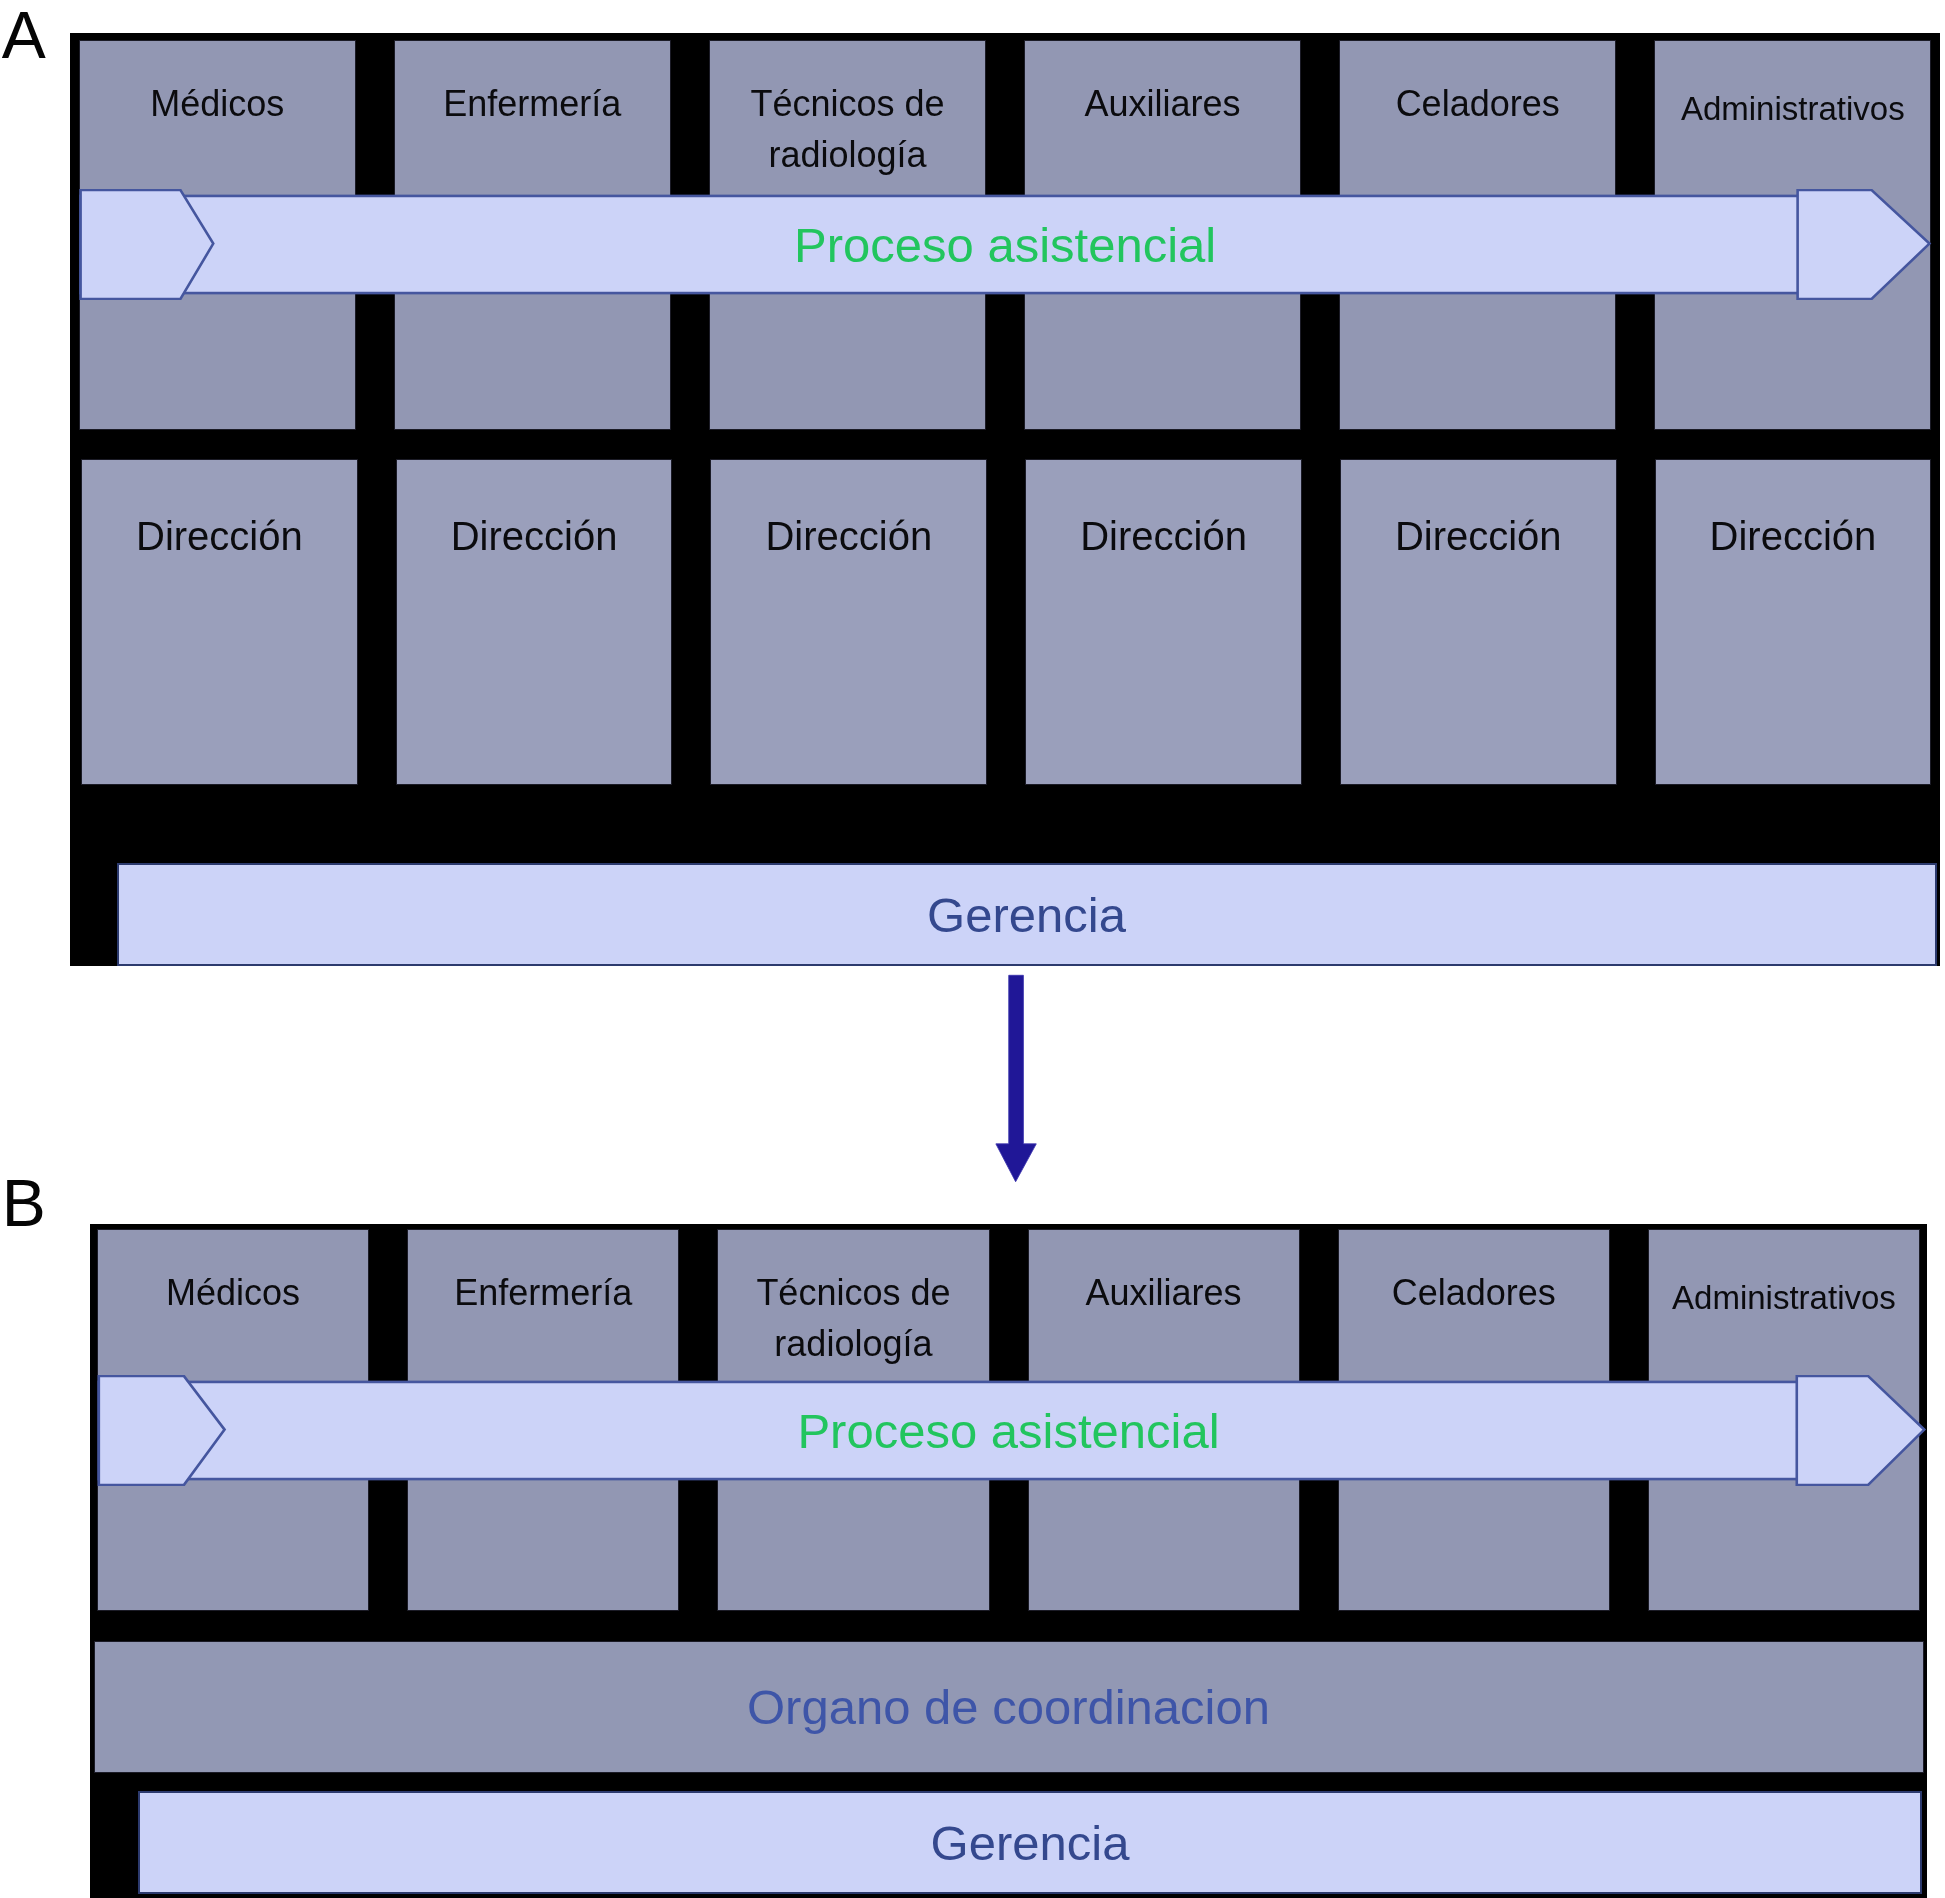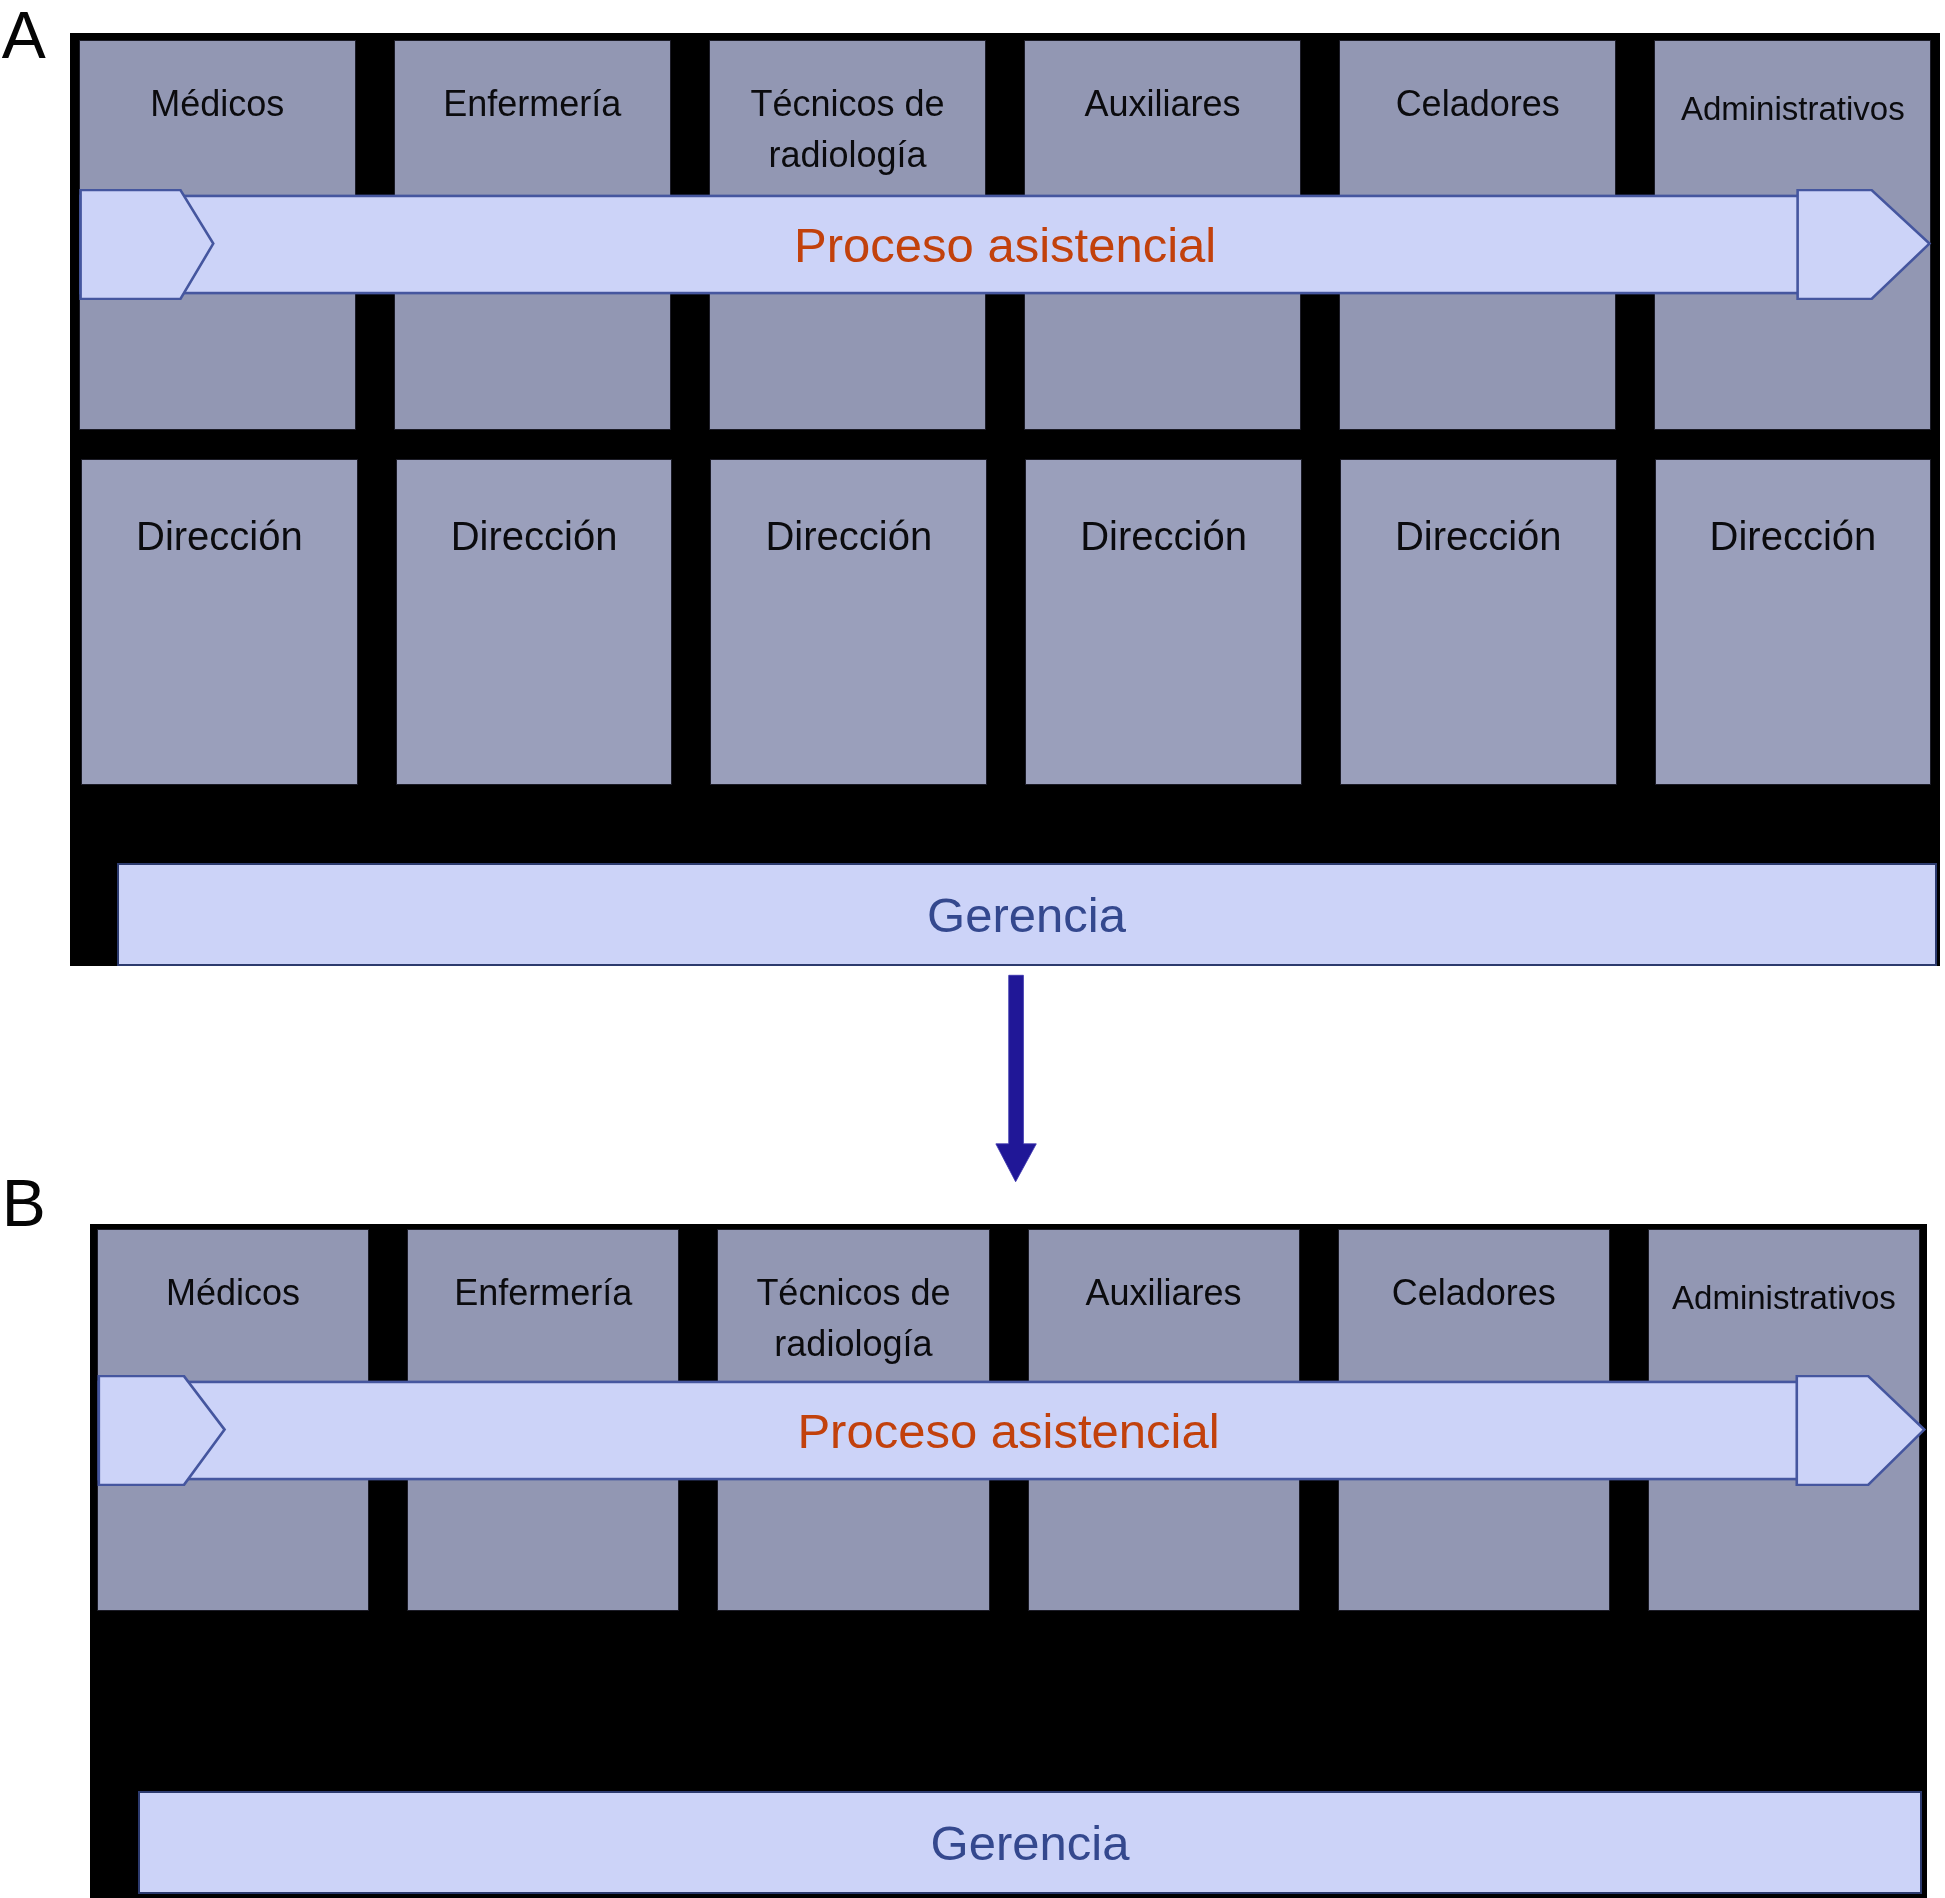--- a/index.html
+++ b/index.html
@@ -32,21 +32,21 @@
     flex:1 1 0;background:#9a9fbb;border:1.7px solid #1b1b26;box-sizing:border-box;
     text-align:center;padding:54px 8.7px 0 8.7px;
     font-size:40px;color:#0b0b0e;
   }
 
   .band-svg{position:absolute;left:0;width:100%;height:111px;z-index:3;}
   #bandA-svg{top:156px;}
   #bandB-svg{top:151px;}
   .band-text{
     position:absolute;z-index:4;display:flex;align-items:center;justify-content:center;
-    height:97px;color:#c2410c;font-size:49px;
+    height:97px;color:#22c55e;font-size:49px;
   }
   #bandA-text{left:8.7px;width:1853px;top:163px;}
   #bandB-text{left:7px;width:1823px;top:158px;}
 
   .gerencia-bar{
     position:absolute;background:#ccd3f8;border:2.6px solid #2c3a6e;box-sizing:border-box;
     display:flex;align-items:center;justify-content:center;
     color:#34488e;font-size:49px;z-index:2;margin-left:43px;
   }
   #gerenciaA{left:3.5px;right:3.5px;top:830px;height:103px;}
@@ -115,18 +115,19 @@
       <div class="col-box small-label">Administrativos</div>
     </div>
 
     <svg class="band-svg" id="bandB-svg" viewBox="0 0 2114 128">
       <rect x="8" y="8" width="1961" height="112" fill="#ccd3f8" stroke="#45569f" stroke-width="3"></rect>
       <polygon points="8,1 106,1 153,63 106,127 8,127" fill="#ccd3f8" stroke="#45569f" stroke-width="3"></polygon>
       <polygon points="1966,1 2048,1 2113,63 2048,127 1966,127" fill="#ccd3f8" stroke="#45569f" stroke-width="3"></polygon>
     </svg>
     <div class="band-text" id="bandB-text">Proceso asistencial</div>
 
+    <div id="organoB">Organo de coordinacion</div>
 
     <div class="gerencia-bar" id="gerenciaB">Gerencia</div>
   </div>
 
 </div>
 
 
 </body></html>

